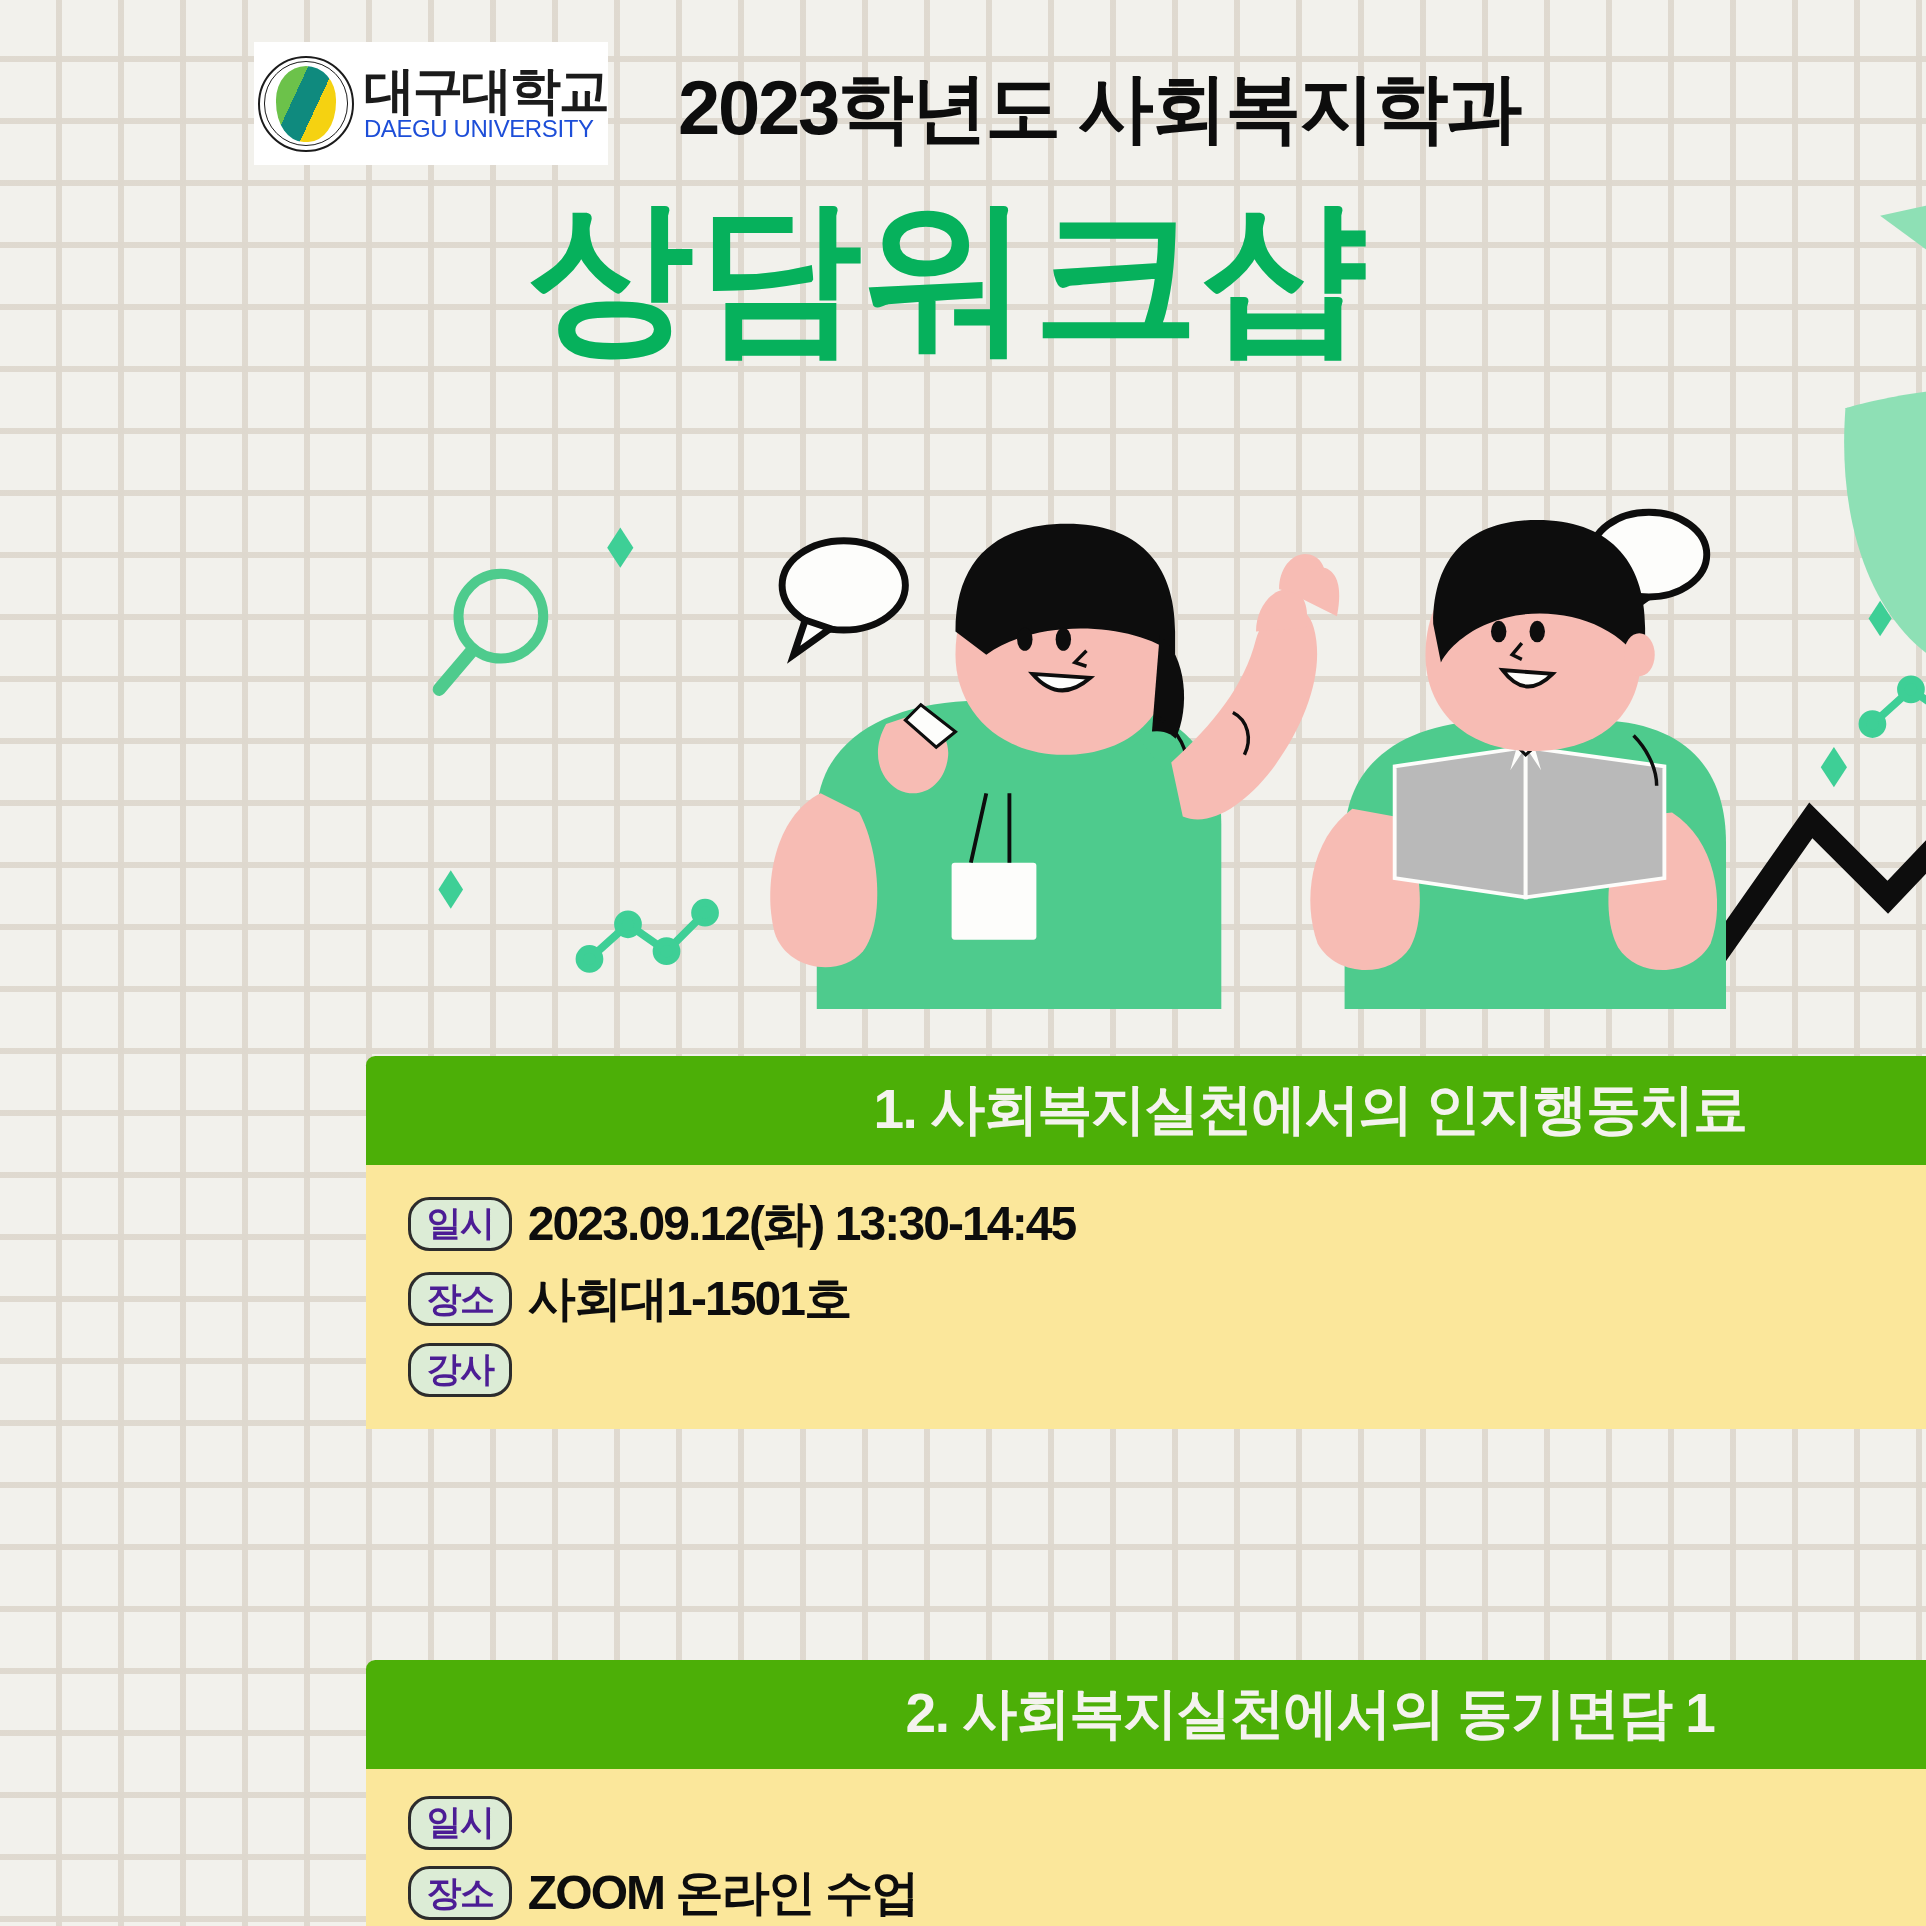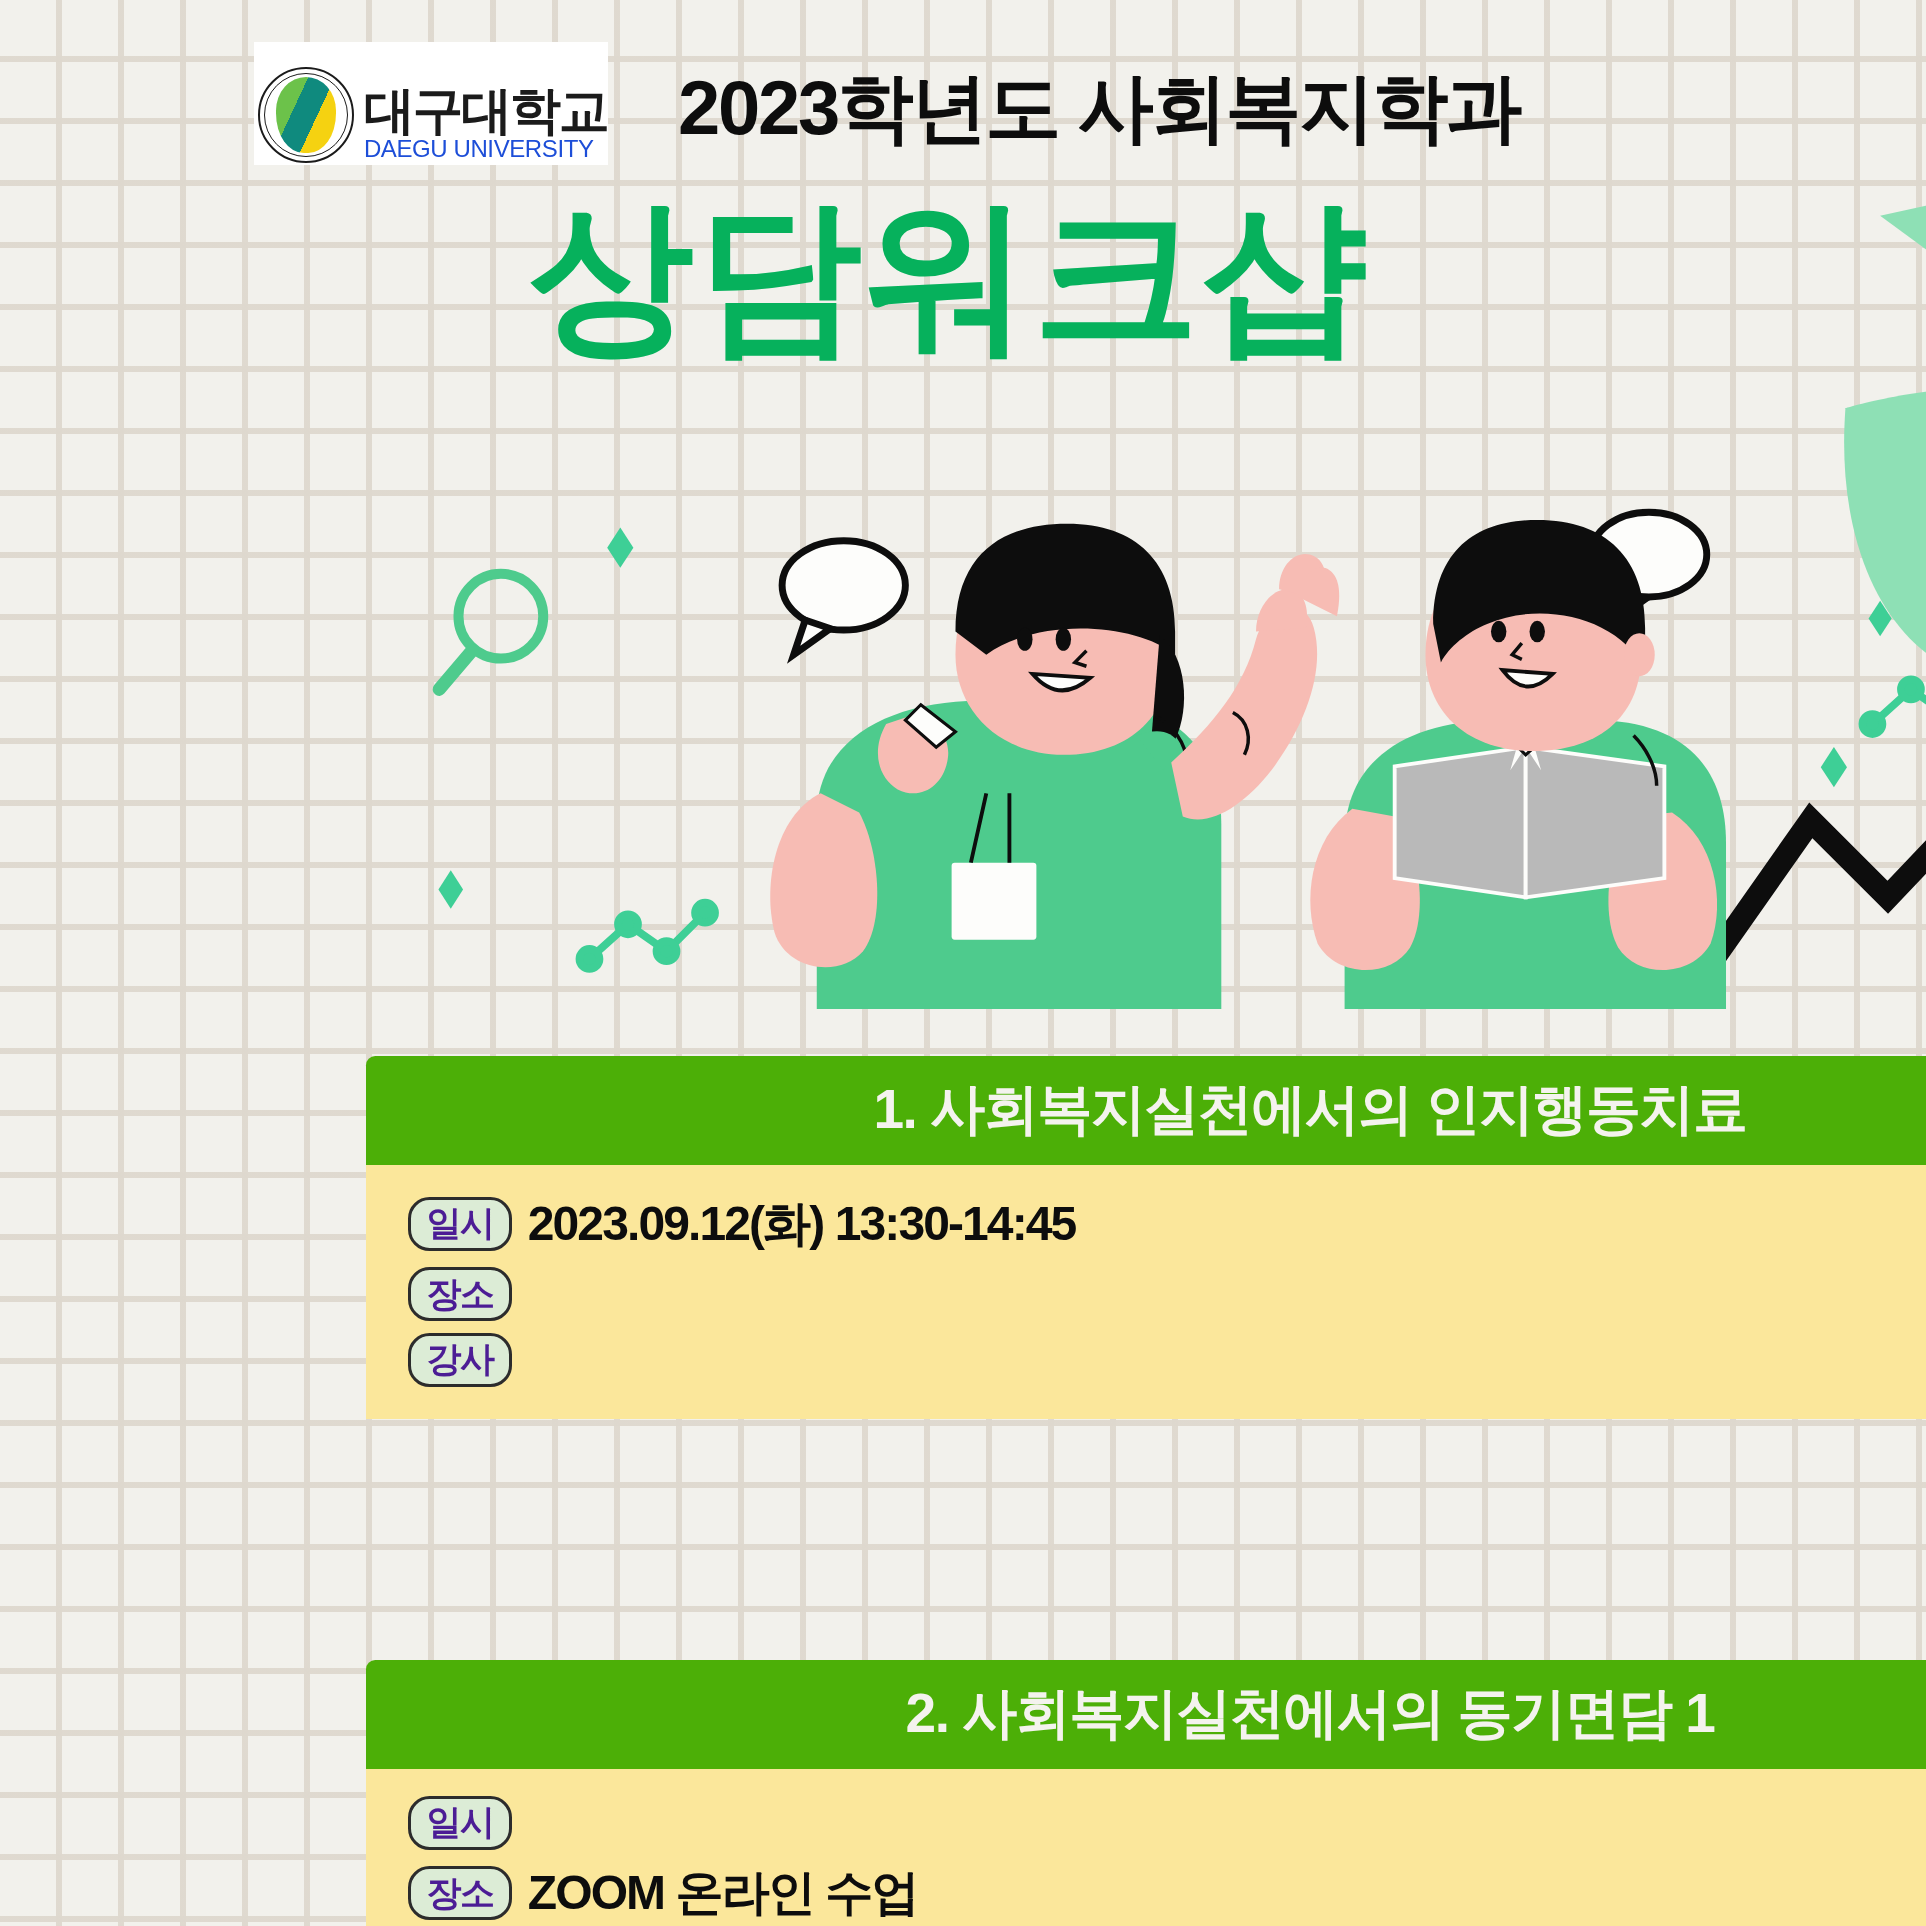--- a/index.html
+++ b/index.html
@@ -31,21 +31,21 @@
         rgba(222,216,206,0.95) 62px);
     overflow: hidden;
   }
 
   
   .logo-left {
     position: absolute;
     left: 254px; top: 42px;
     width: 354px; height: 123px;
     background: #ffffff;
-    display: flex; align-items: flex-end; gap: 10px;
+    display: flex; align-items: center; gap: 10px;
     padding: 2.3px 3.9px;
   }
   .du-seal {
     width: 96px; height: 96px;
     border-radius: 50%;
     border: 2.7px solid #1b1b1b;
     position: relative;
     background: #ffffff;
     flex: 0 0 auto;
   }
@@ -251,20 +251,21 @@
 
   <div class="section" style="top:1056px;">
     <div class="sec-head">1. 사회복지실천에서의 인지행동치료</div>
     <div class="sec-body">
       <div class="row">
         <span class="chip">일시</span>
         <span class="rowtext">2023.09.12(화) 13:30-14:45</span>
       </div>
       <div class="row">
         <span class="chip">장소</span>
+        <span class="rowtext">사회대1-1501호</span>
       </div>
       <div class="row">
         <span class="chip">강사</span>
       </div>
     </div>
   </div>
 
   <div class="section" style="top:1660px;">
     <div class="sec-head">2. 사회복지실천에서의 동기면담 1</div>
     <div class="sec-body">

